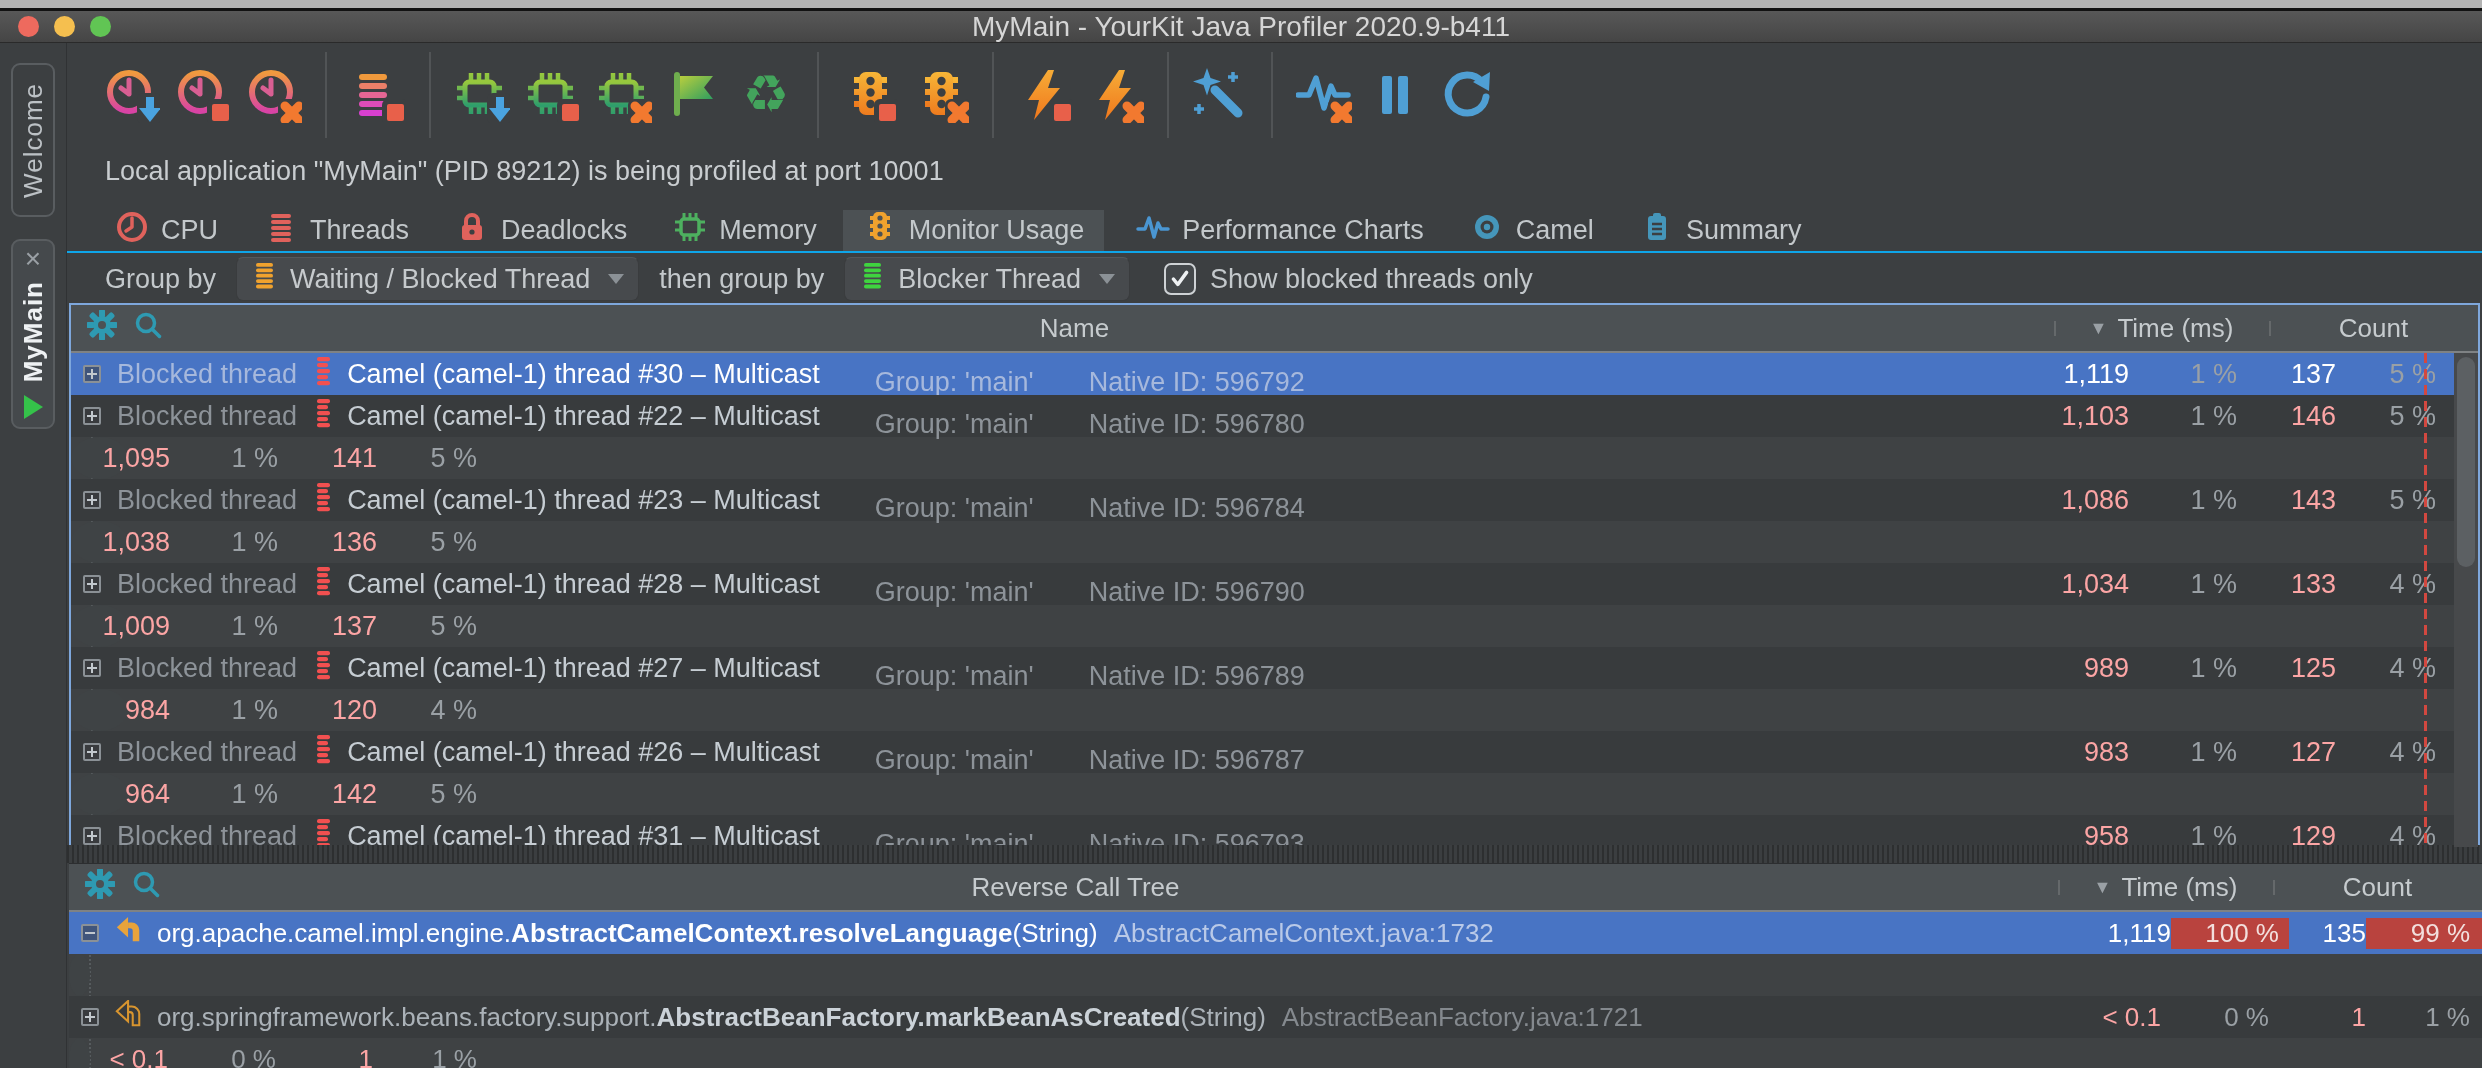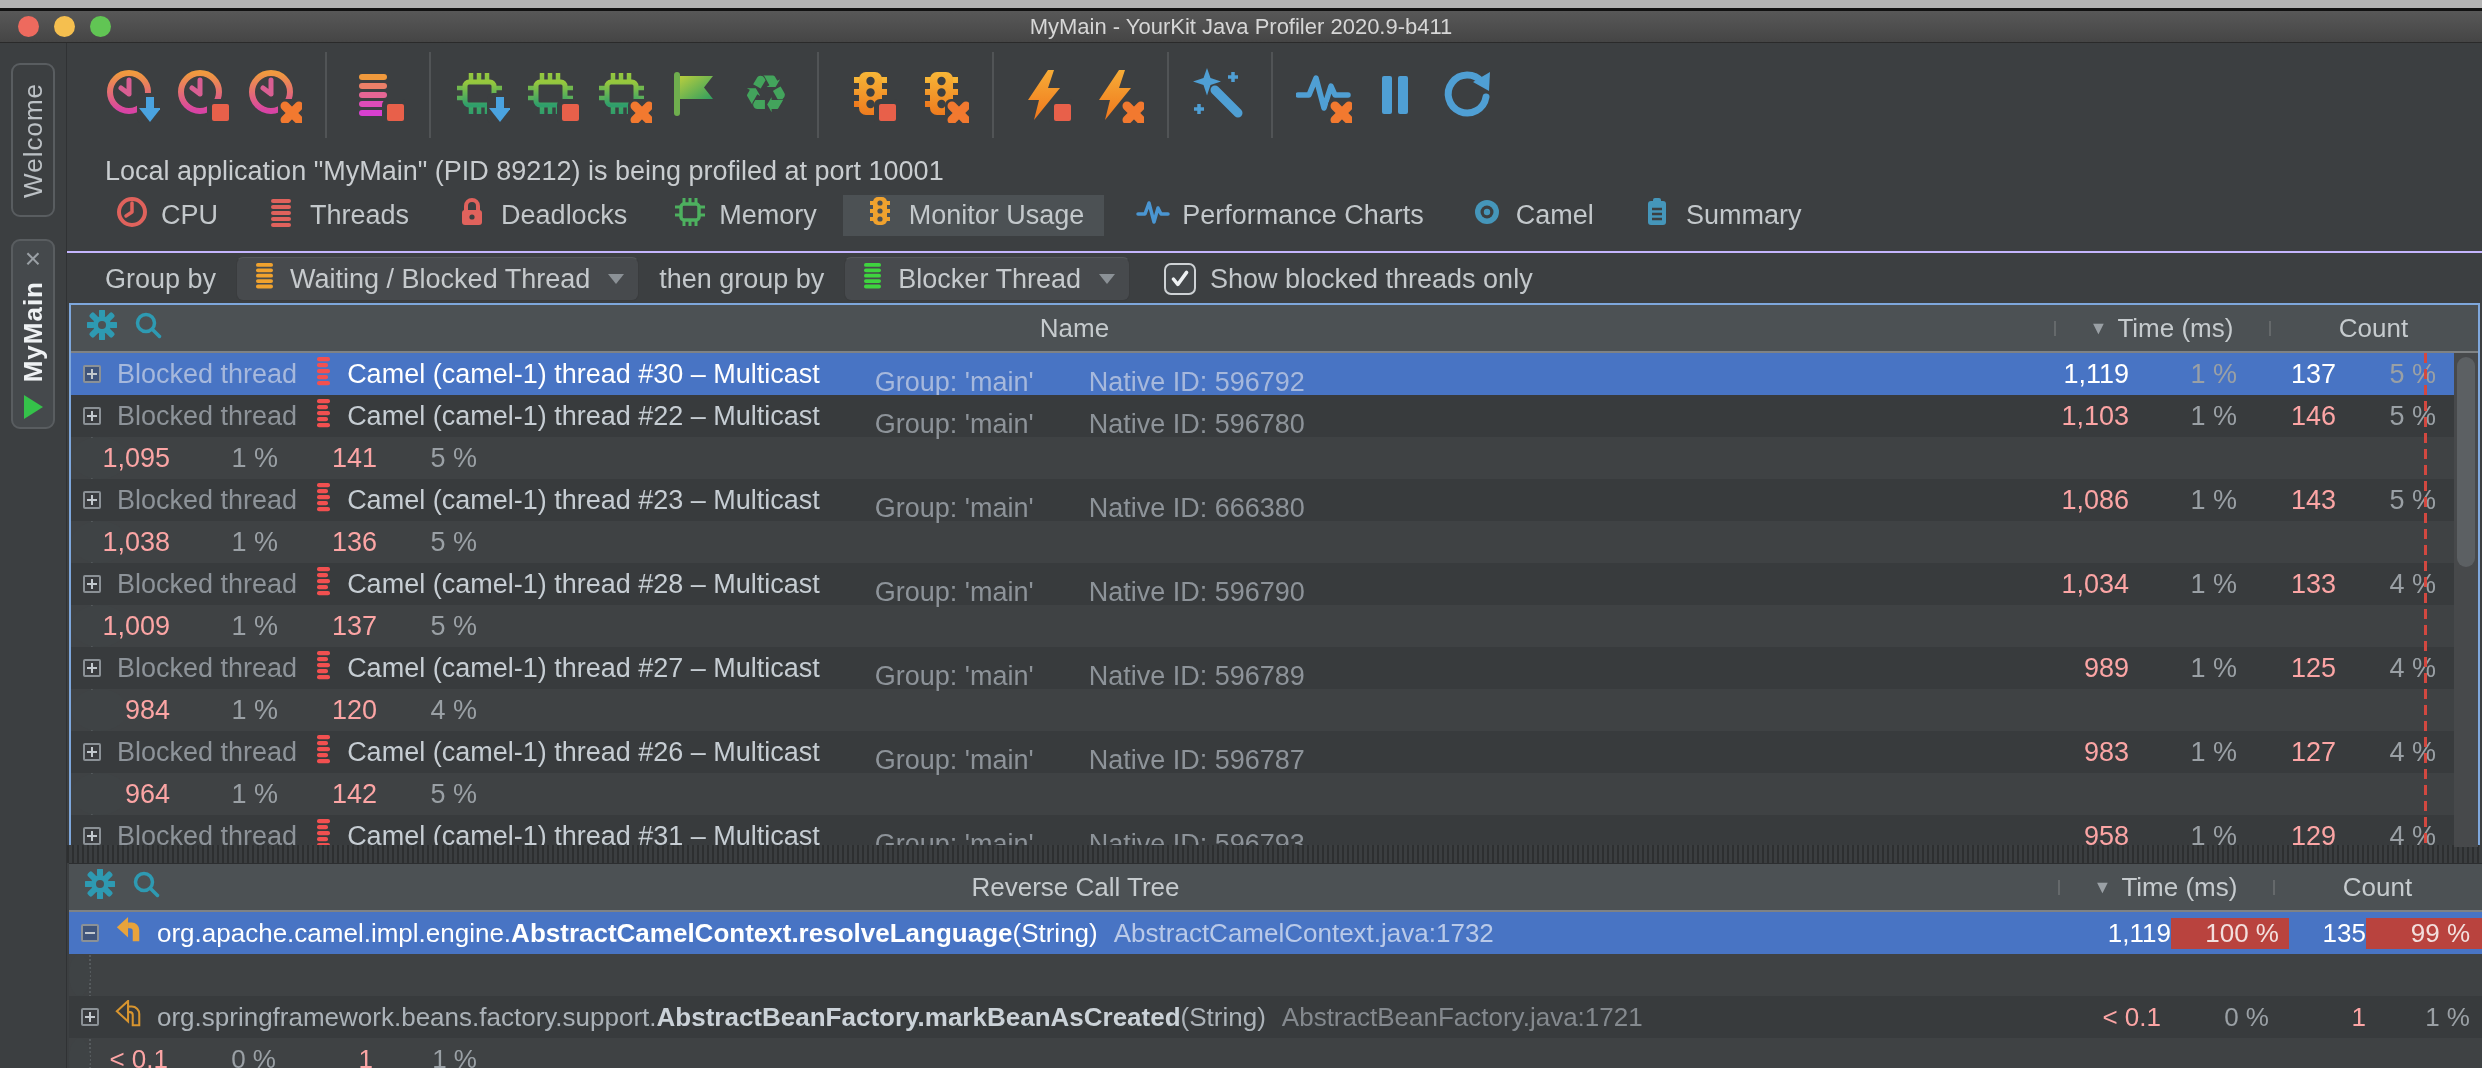--- a/index.html
+++ b/index.html
@@ -5,21 +5,21 @@
   html,body{margin:0;padding:0;background:#2b2b2b;}
   body{width:2482px;height:1068px;font-family:"Liberation Sans",sans-serif;-webkit-font-smoothing:antialiased;}
   .screen{position:relative;width:2482px;height:1068px;overflow:hidden;background:#3c3f41;}
 
   
   .desktop-strip{height:8px;background:#b3b3b3;border-bottom:3px solid #121212;}
   .titlebar{height:31px;background:linear-gradient(#585858,#454545);border-bottom:1px solid #2a2a2a;position:relative;display:flex;align-items:center;}
   .lights{position:absolute;left:18px;top:0;bottom:0;display:flex;align-items:center;gap:15px;}
   .light{width:21px;height:21px;border-radius:50%;}
   .light.r{background:#ee6a5e;} .light.y{background:#f5bf4f;} .light.g{background:#61c554;}
-  .wtitle{flex:1;text-align:center;color:#d6d6d6;font-size:22px;}
+  .wtitle{flex:1;text-align:center;color:#d6d6d6;font-size:28px;}
 
   .app{position:relative;height:1026px;display:flex;}
 
   
   .rail{width:66px;border-right:1px solid #303234;display:flex;flex-direction:column;align-items:center;flex:0 0 66px;}
   .rail-tab{width:40px;border:2px solid #595d60;border-radius:9px;display:flex;flex-direction:column;align-items:center;justify-content:center;gap:12px;color:#bcc1c5;}
   .rail-tab.welcome{margin-top:20px;height:150px;}
   .rail-tab.mymain{margin-top:22px;height:186px;background:#45494c;}
   .vtext{writing-mode:vertical-rl;transform:rotate(180deg);font-size:26px;letter-spacing:1px;}
   .vtext.strong{color:#eef1f3;font-weight:bold;}
@@ -29,21 +29,21 @@
   .content{position:relative;flex:1;height:1026px;}
 
   
   .toolbar{height:104px;display:flex;align-items:center;padding-left:36px;gap:13px;}
   .tbtn{width:58px;height:58px;display:flex;align-items:center;justify-content:center;}
   .tsep{width:2px;height:86px;background:#515456;margin:0 9px;}
 
   .status{height:48px;display:flex;align-items:center;padding-left:38px;color:#c9cdd0;font-size:27px;}
 
   
-  .tabbar{height:56px;display:flex;align-items:flex-start;padding-left:28px;border-bottom:2px solid #c4b5fd;}
+  .tabbar{height:56px;display:flex;align-items:flex-end;padding-left:28px;border-bottom:2px solid #0ea5e9;}
   .tab{display:flex;align-items:center;gap:12px;padding:0 20px;color:#c3c8cb;font-size:27px;white-space:nowrap;}
   .tab.sel{background:#4c5154;}
   .vsep{width:2px;background:#595d60;margin:8px 2px;}
 
   
   .groupbar{height:52px;display:flex;align-items:center;padding-left:38px;gap:20px;color:#c3c8cb;font-size:27px;}
   .dd{height:42px;display:flex;align-items:center;gap:12px;background:#474a4d;border:1px solid #3a3c3e;border-top-color:#55585a;border-radius:7px;padding:0 14px;color:#c6cacd;}
   .chev{width:0;height:0;border-left:8px solid transparent;border-right:8px solid transparent;border-top:10px solid #8b9196;margin-left:6px;}
   .cb{display:flex;align-items:center;gap:14px;margin-left:14px;}
   .cbbox{width:28px;height:28px;background:#44484b;border:2px solid #ced2d5;border-radius:7px;display:flex;align-items:center;justify-content:center;}
@@ -558,21 +558,21 @@
       <span class="kind">Blocked thread</span>
       <span><svg class="tbars" viewBox="0 0 20 30" width="20" height="30">
                     <rect x="4" y="1" width="13" height="4.2" rx="2" fill="#f25050"></rect>
                     <rect x="4" y="7" width="11" height="4.2" rx="2" fill="#f25050"></rect>
                     <rect x="4" y="13" width="13" height="4.2" rx="2" fill="#f25050"></rect>
                     <rect x="4" y="19" width="11" height="4.2" rx="2" fill="#f25050"></rect>
                     <rect x="4" y="25" width="13" height="4.2" rx="2" fill="#f25050"></rect>
                   </svg></span>
       <span class="tname">Camel (camel-1) thread #23 – Multicast</span>
       <span class="tgroup">Group: 'main'</span>
-      <span class="tnative">Native ID: 666380</span>
+      <span class="tnative">Native ID: 596784</span>
     </span>
     <span class="c-time">
                 <span class="v">1,086</span>
                 <span class="p">1 %</span>
               </span>
     <span class="c-count">
                 <span class="v">143</span>
                 <span class="p">5 %</span>
               </span>
   </div>

